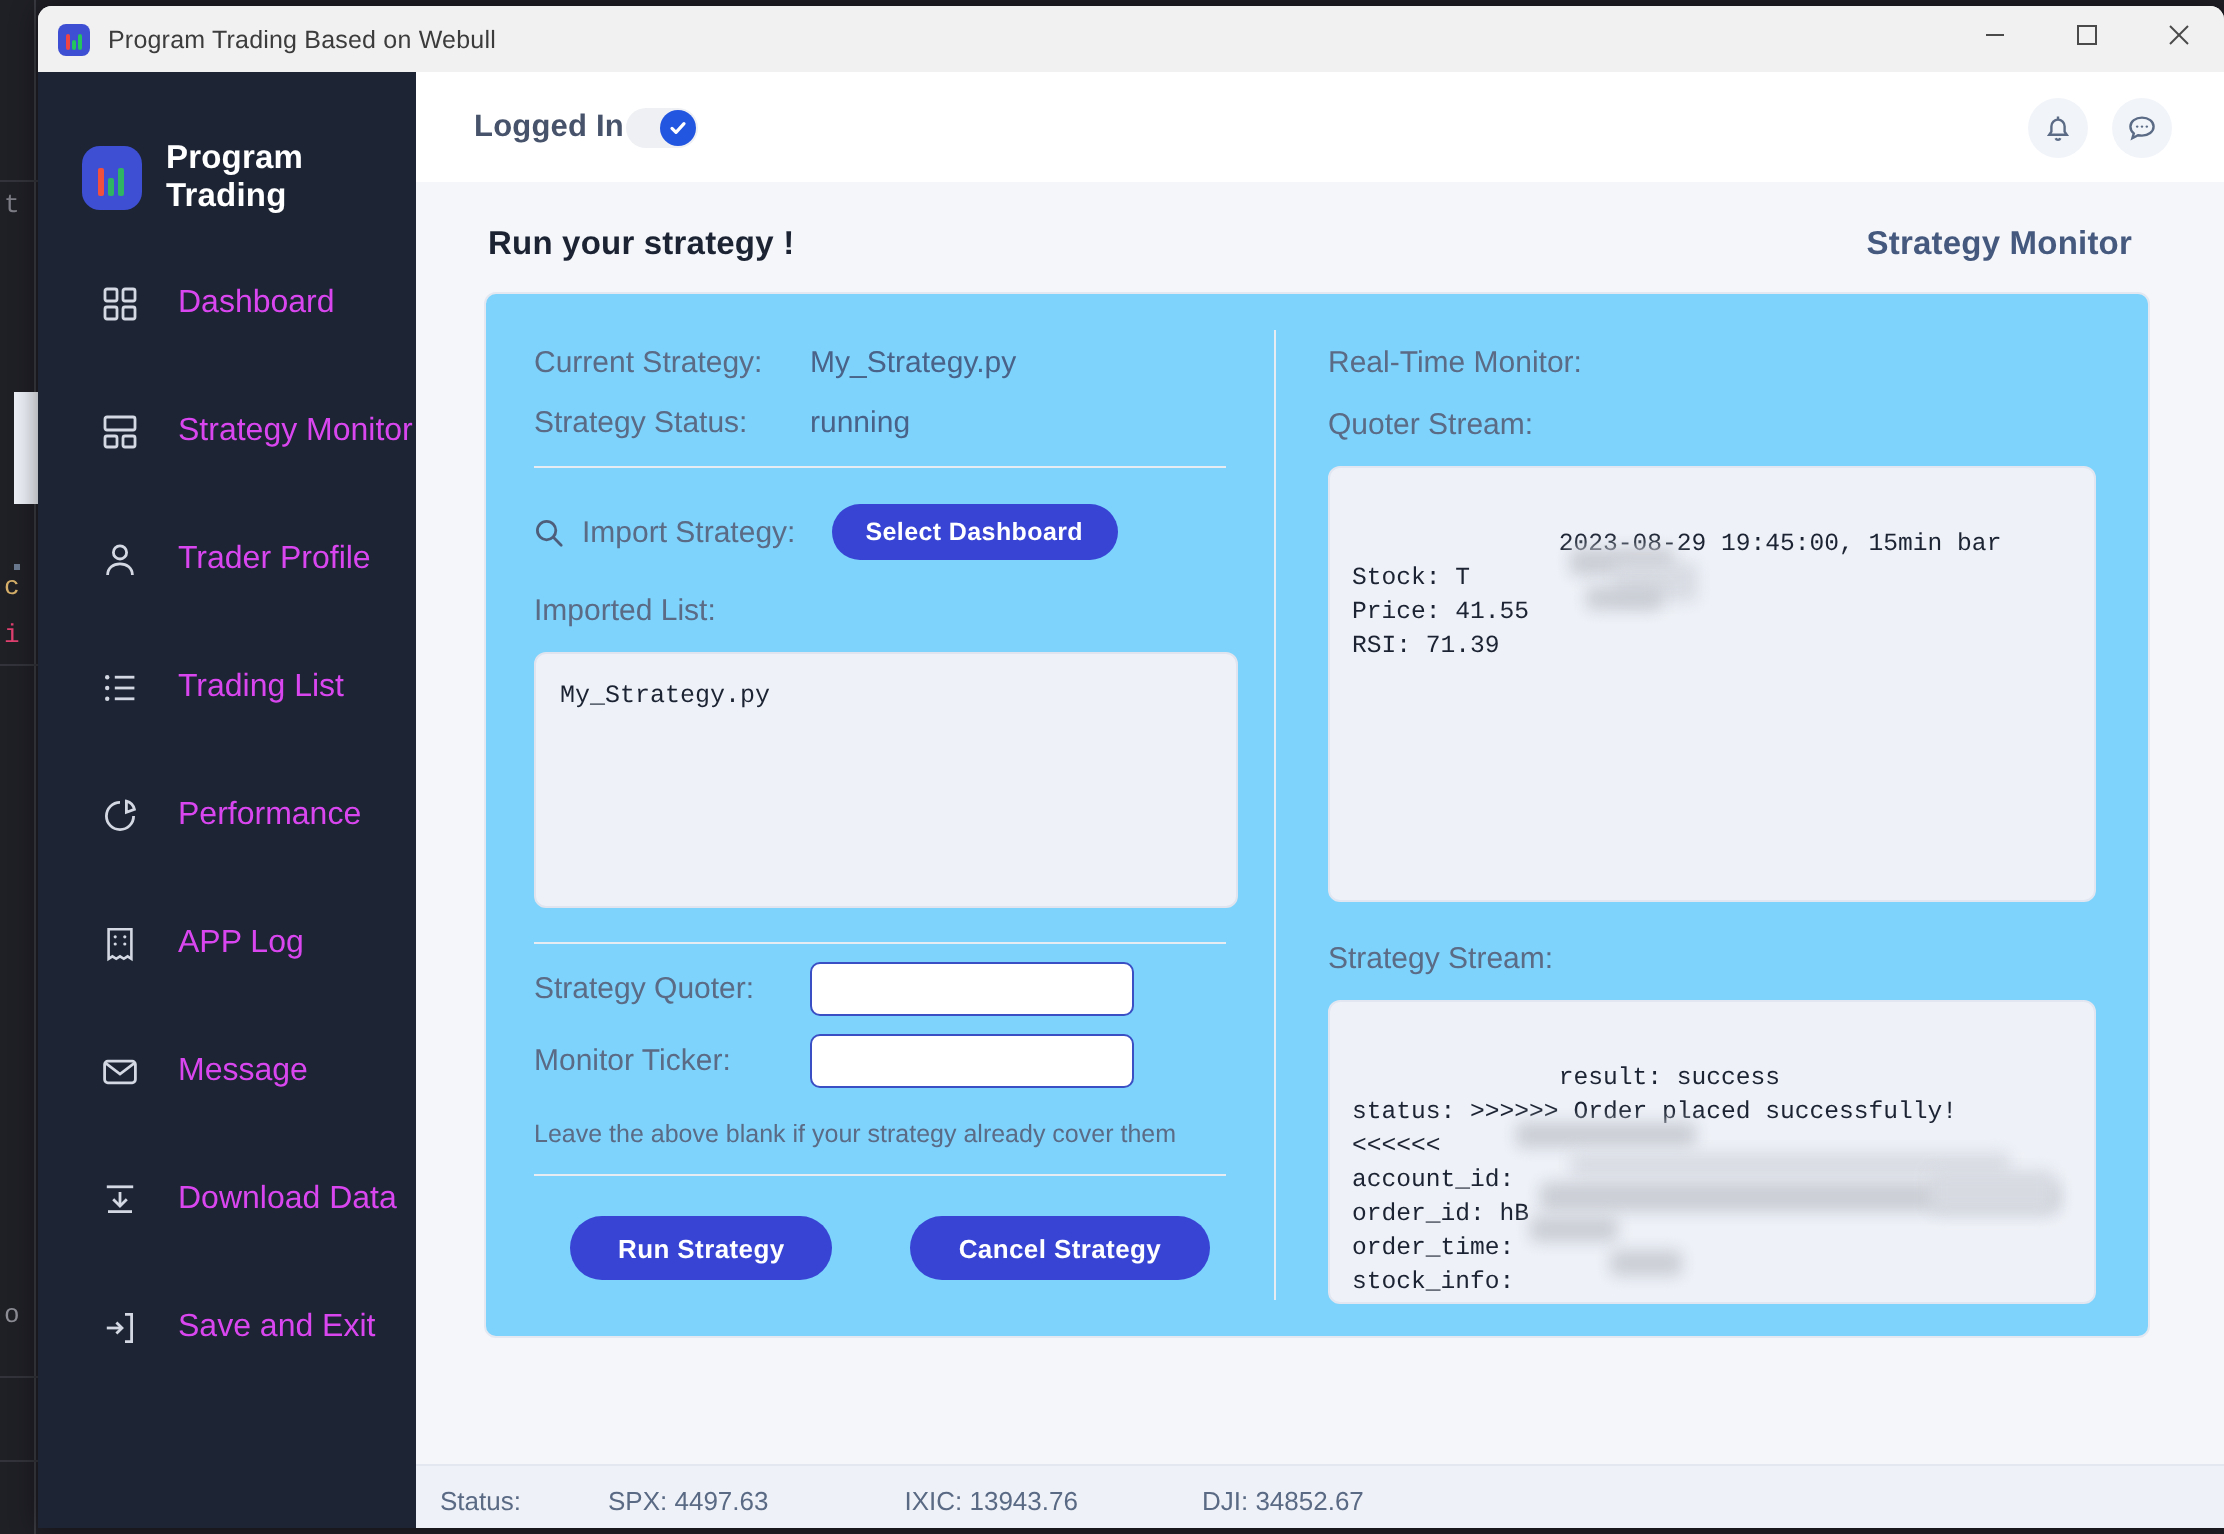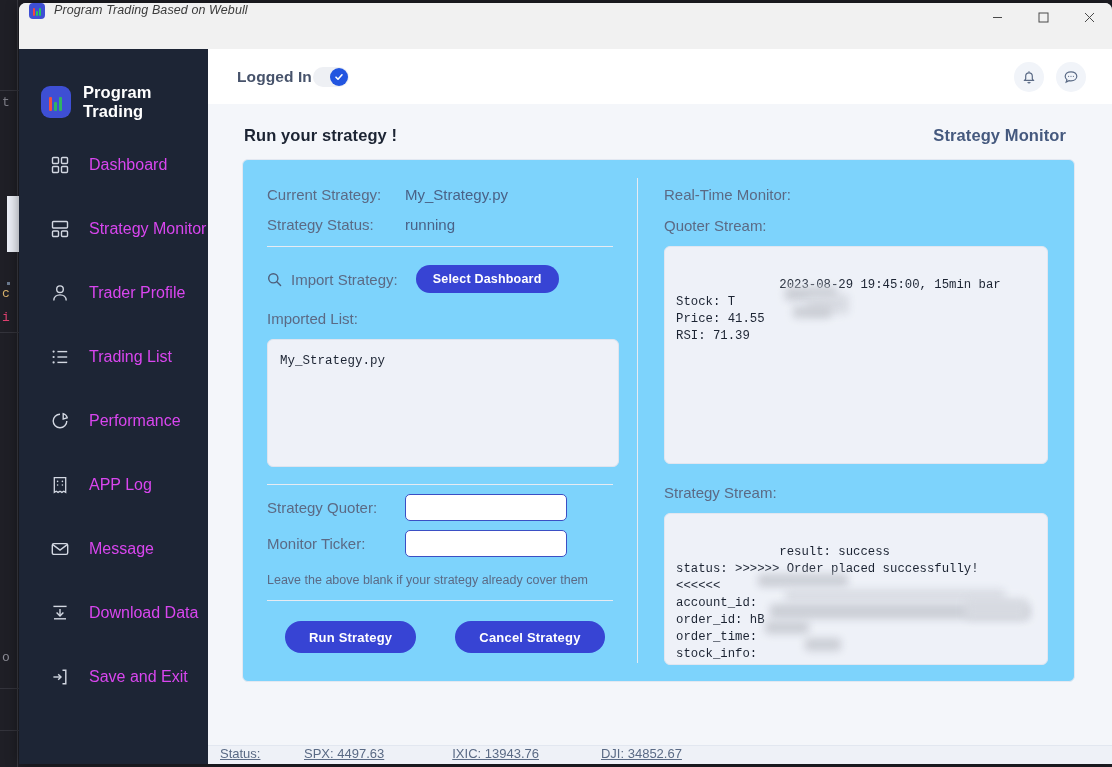--- a/index.html
+++ b/index.html
@@ -55,25 +55,25 @@
     left: 19px; top: 3px;
     width: 1093px; height: 761px;
     background: #f4f6fa;
     border-radius: 7px 7px 0 0;
     overflow: hidden;
     box-shadow: 0 0 14px rgba(0,0,0,.45);
   }
 
   
   #title-bar {
-    height: 46px;
+    height: 33px;
     background: #f1f1f1;
     display: flex;
+    align-items: center;
     position: relative;
-    font-style: italic;
   }
   #title-bar .tb-icon {
     width: 16px; height: 16px;
     margin-left: 10px; margin-right: 9px;
     border-radius: 4px;
     background: #3e4fd4;
     display: flex; align-items: flex-end;
     justify-content: center;
     gap: 1px; padding-bottom: 3px;
   }
@@ -295,26 +295,25 @@
     border-radius: 3px;
     opacity: .95;
   }
   .redact.light { background: #d8dbe2; }
 
   
   #statusbar {
     height: 36px;
     background: #eef1f7;
     border-top: 1px solid #e2e7f0;
-    display: flex; align-items: flex-start;
+    display: flex; align-items: center;
     padding-left: 12px;
     flex-shrink: 0;
     font-size: 13px;
     color: #5a6a85;
-    text-decoration: underline;
   }
   #statusbar .sb-label { width: 50px; }
   #statusbar .sb-item { margin-left: 34px; }
   #statusbar .sb-item:first-of-type { margin-left: 30px; }
 </style>
 </head>
 <body>
 
 <div id="bg-editor">
   <div class="bg-gutter"></div>

